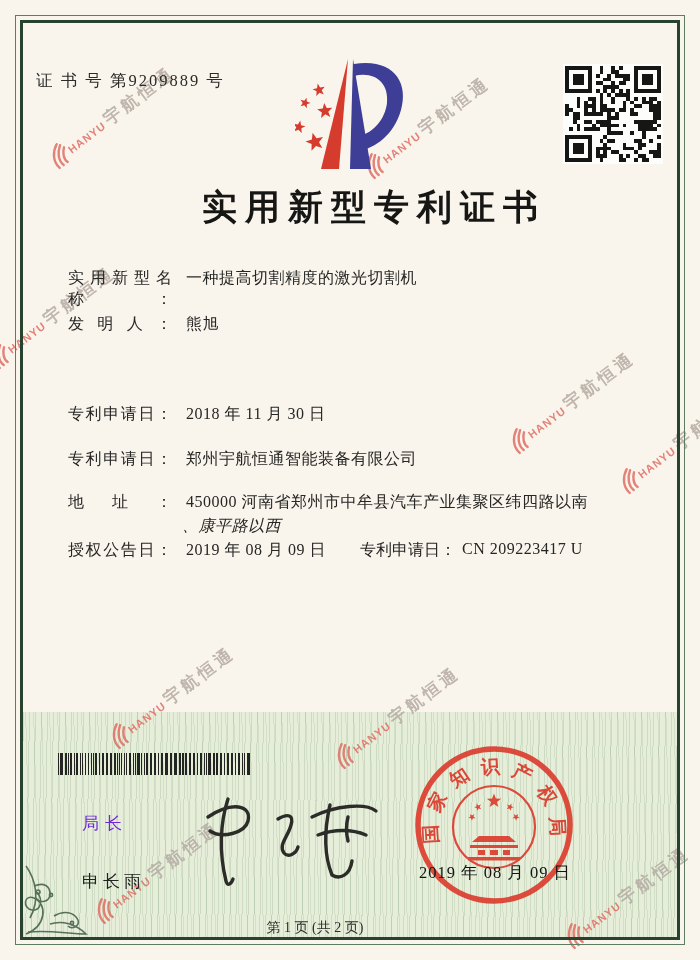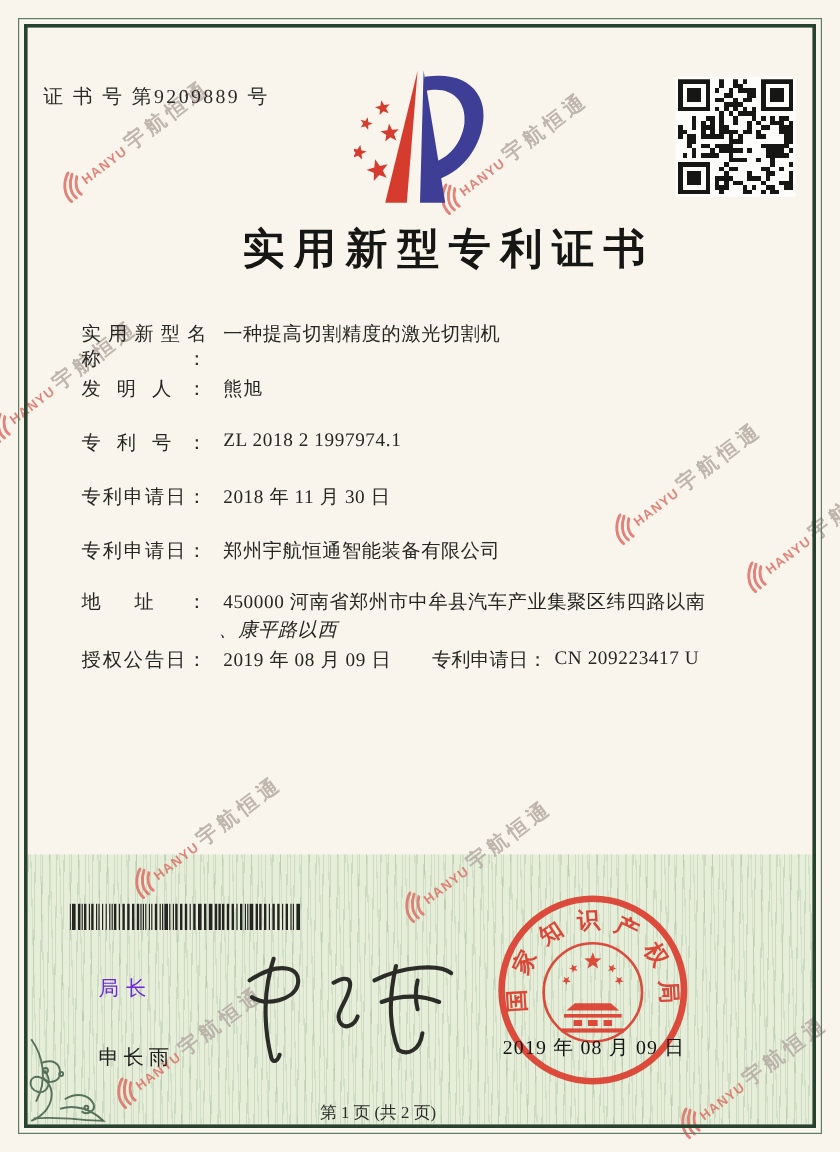--- a/index.html
+++ b/index.html
@@ -354,24 +354,20 @@
     <div class="row" style="top:268px">
       <span class="lbl">实用新型名称：</span>
       <span class="val">一种提高切割精度的激光切割机</span>
     </div>
 
     <div class="row" style="top:314px">
       <span class="lbl">发明人：</span>
       <span class="val">熊旭</span>
     </div>
 
-    <div class="row" style="top:359px">
-      <span class="lbl">专利号：</span>
-      <span class="val">ZL 2018 2 1997974.1</span>
-    </div>
 
     <div class="row" style="top:404px">
       <span class="lbl">专利申请日：</span>
       <span class="val">2018 年 11 月 30 日</span>
     </div>
 
     <div class="row" style="top:449px">
       <span class="lbl">专利申请日：</span>
       <span class="val">郑州宇航恒通智能装备有限公司</span>
     </div>

